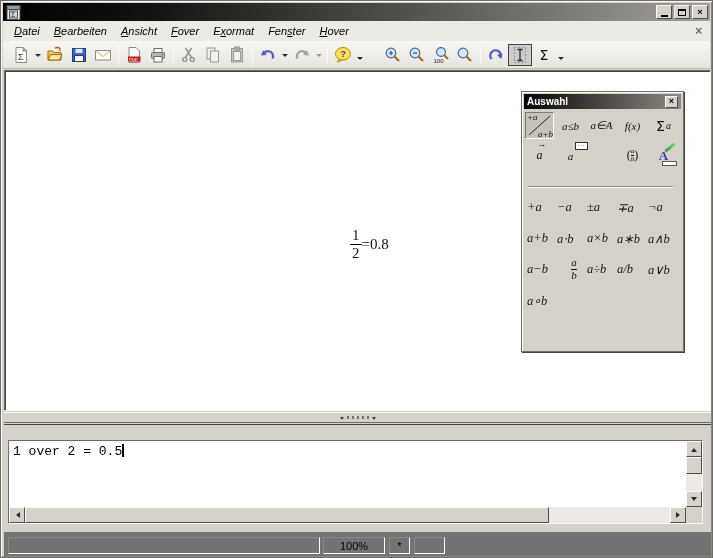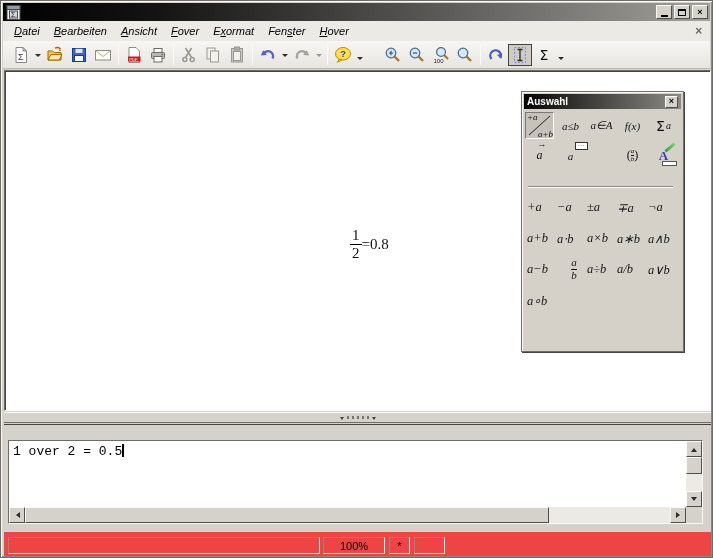--- a/index.html
+++ b/index.html
@@ -153,21 +153,21 @@
     border:1px solid; border-color:#fbfaf7 #504e4a #504e4a #fbfaf7;
     display:flex; align-items:center; justify-content:center;
   }
   .thumb-v { height:17px; width:16px; background:#d5d2cb; border:1px solid; border-color:#fbfaf7 #504e4a #504e4a #fbfaf7; flex:none; }
   .thumb-h { width:524px; height:16px; background:#d5d2cb; border:1px solid; border-color:#fbfaf7 #504e4a #504e4a #fbfaf7; flex:none; }
   .tri-u { width:0;height:0;border:3.5px solid transparent;border-bottom:4.5px solid #2b2b2b;margin-bottom:2px; }
   .tri-d { width:0;height:0;border:3.5px solid transparent;border-top:4.5px solid #2b2b2b;margin-top:2px; }
   .tri-l { width:0;height:0;border:3.5px solid transparent;border-right:4.5px solid #2b2b2b;margin-right:2px; }
   .tri-r { width:0;height:0;border:3.5px solid transparent;border-left:4.5px solid #2b2b2b;margin-left:2px; }
   
-  .statusbar { position:absolute; left:3px; top:531px; width:707px; height:24px; background:#ef4444; }
+  .statusbar { position:absolute; left:3px; top:531px; width:707px; height:24px; background:#737373; }
   .sfield {
     position:absolute; top:5px; height:17px;
     border:1px solid; border-color:#8d8b85 #fbfaf8 #fbfaf8 #8d8b85;
     font-size:11px; color:#000; display:flex; align-items:center; justify-content:center;
   }
   svg text { font-family:"Liberation Sans",sans-serif; }
 </style>
 </head>
 <body>
 

